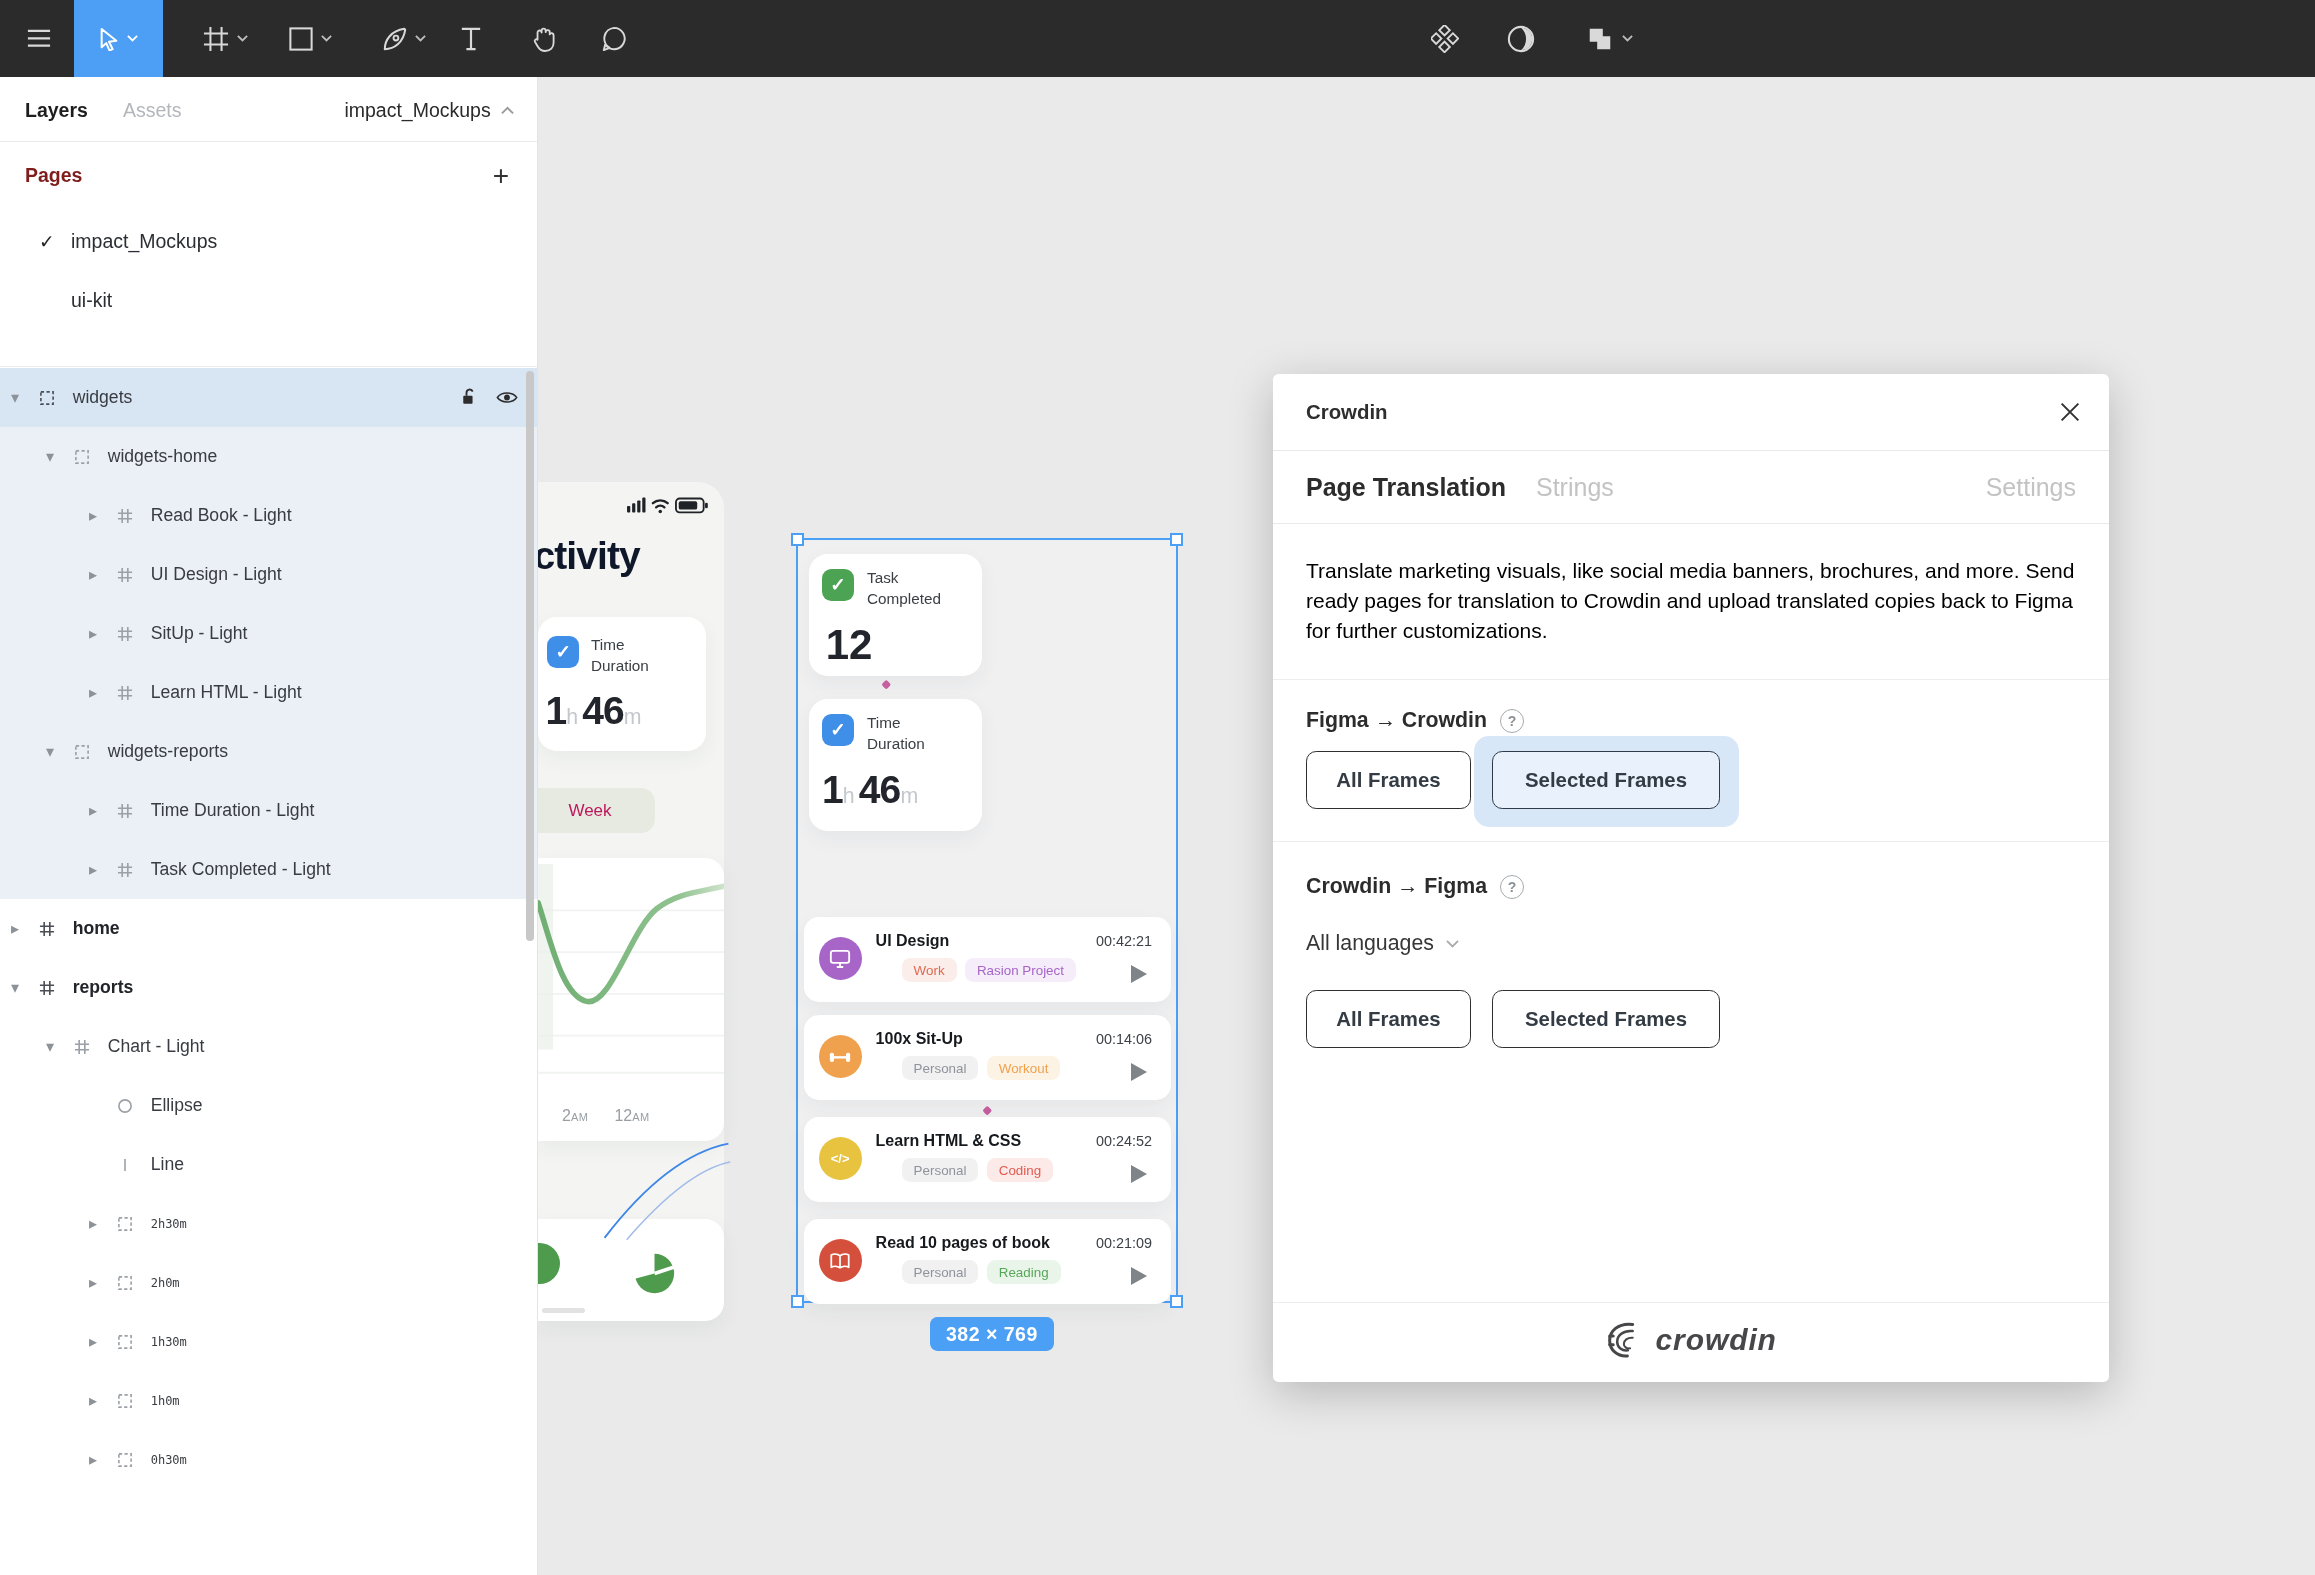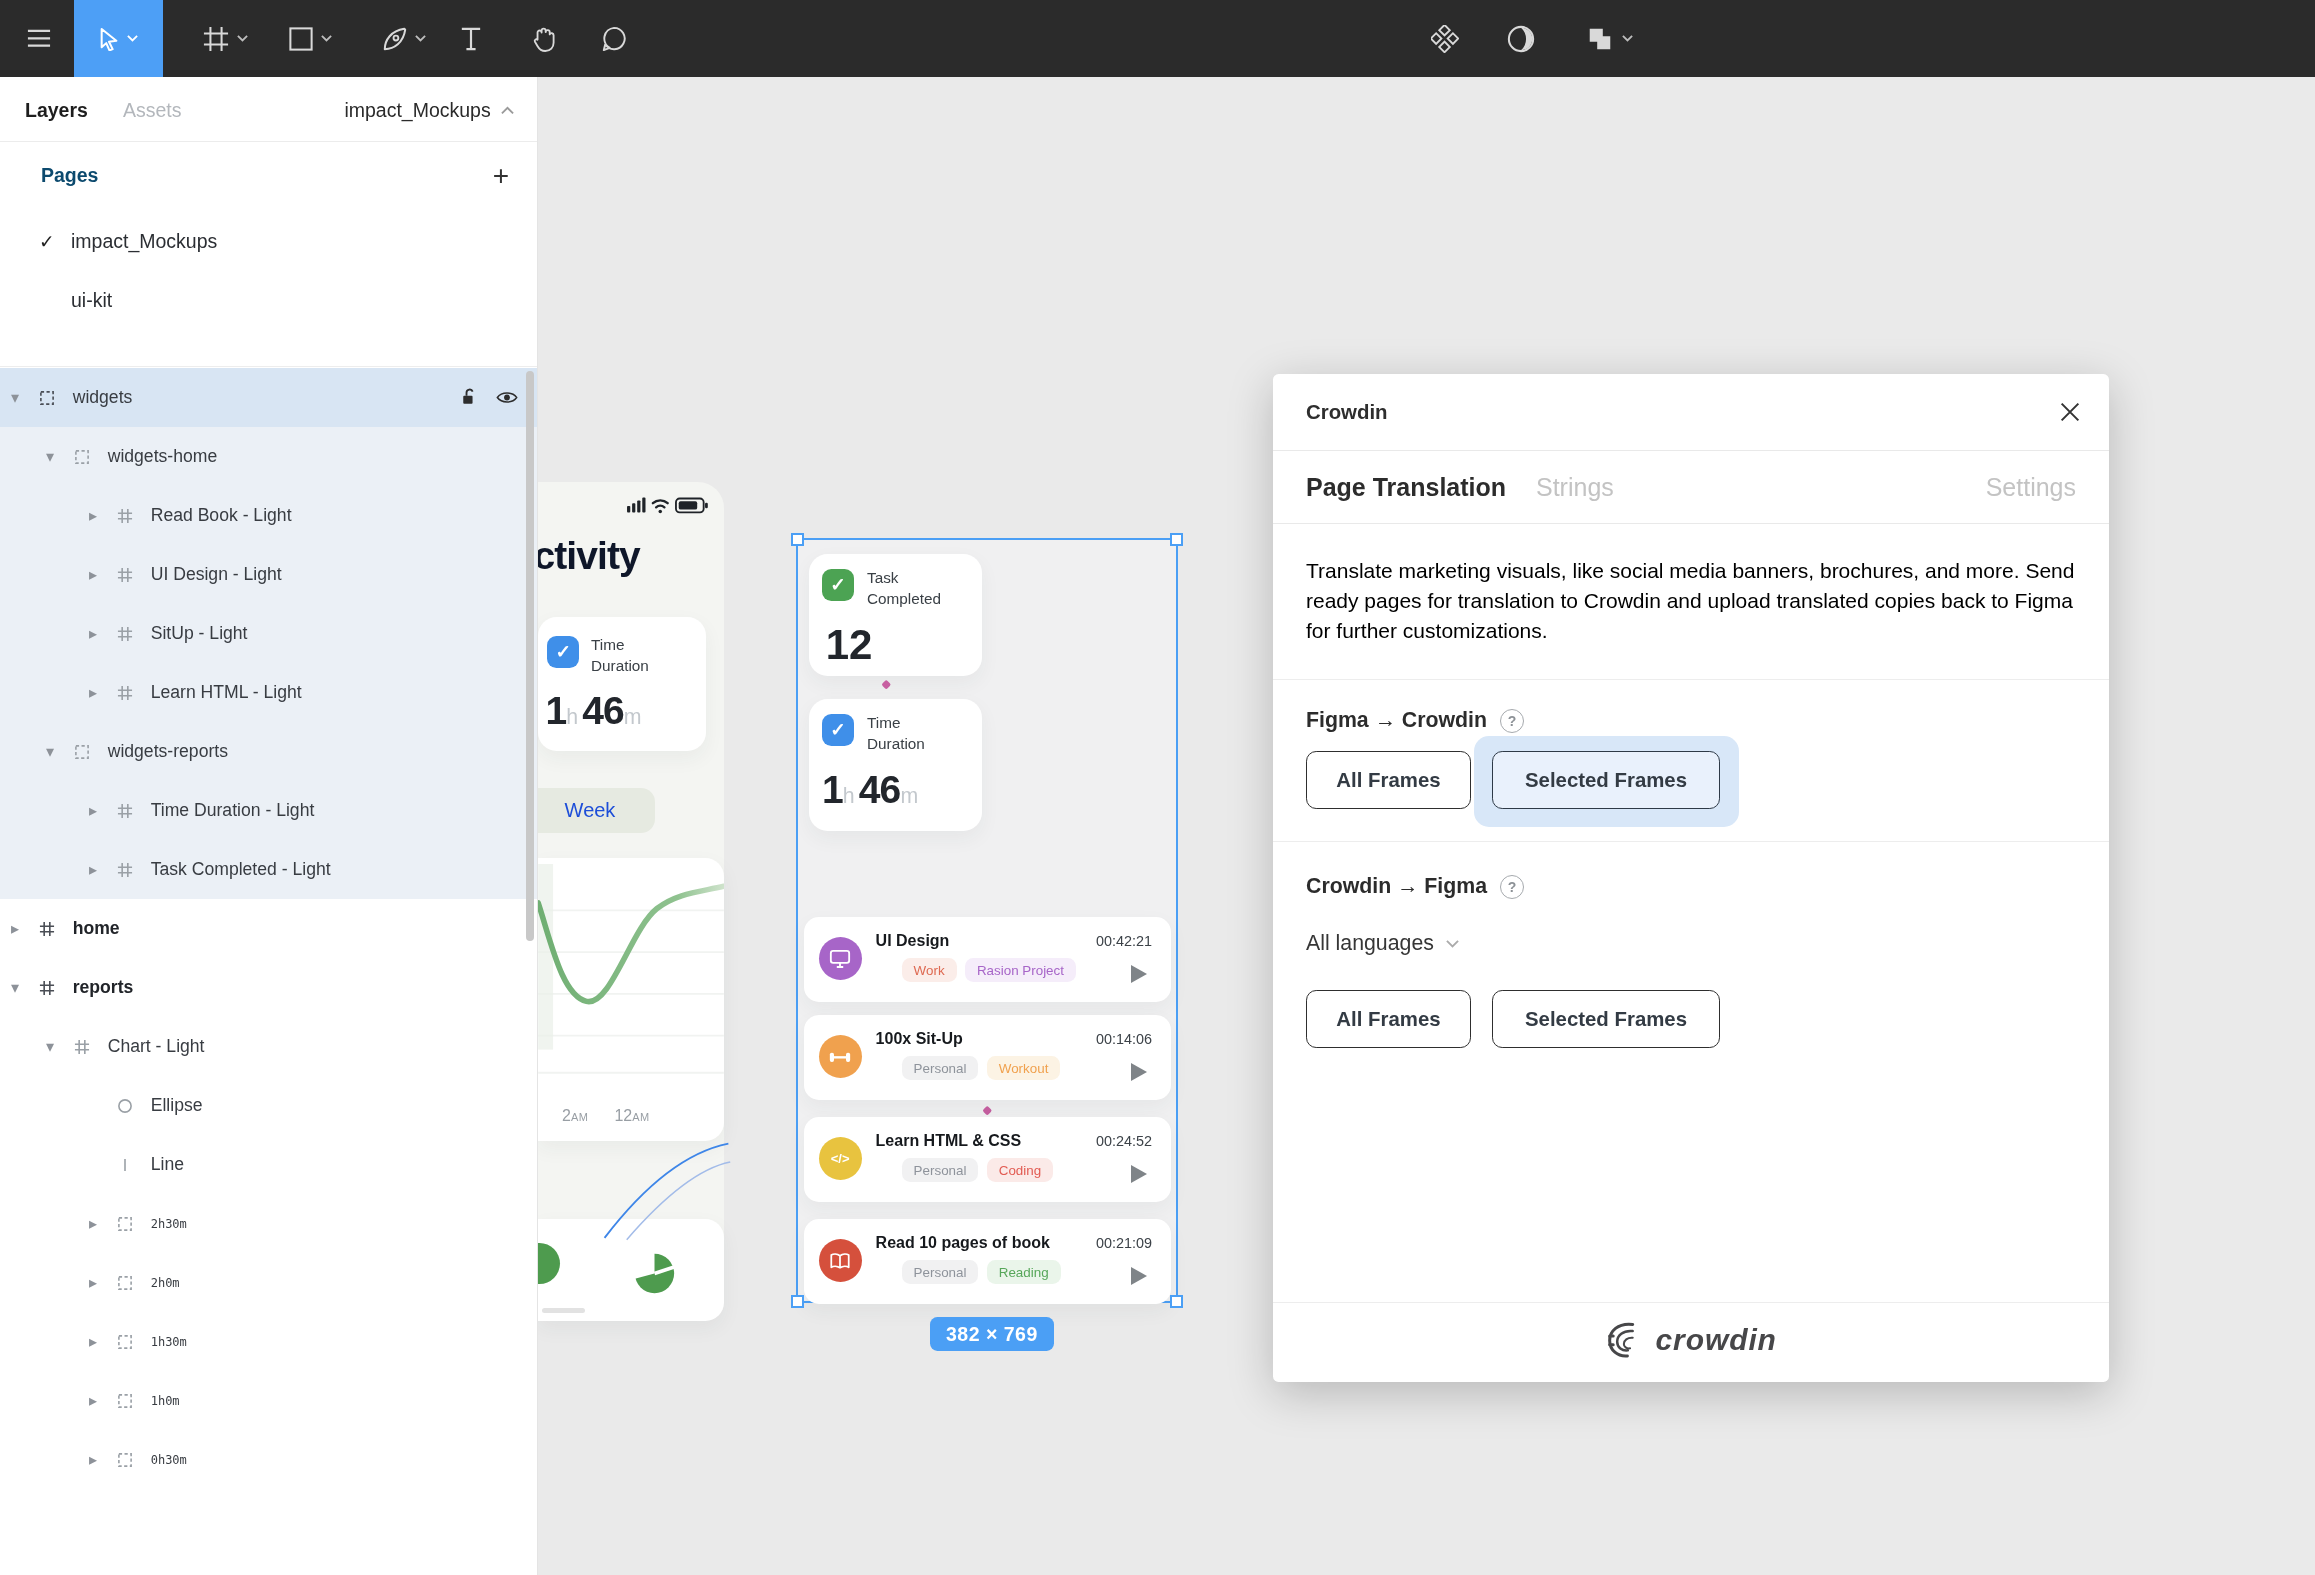--- a/index.html
+++ b/index.html
@@ -14,21 +14,21 @@
   .tool-selected { background:#4D9FF6; }
   .chev { width:13px; height:8.3px; }
 
   
   .sidebar { position:absolute; left:0; top:77px; width:538px; height:1498px; background:#FFFFFF; border-right:0.9px solid #E4E4E4; z-index:50; }
   .sb-header { position:absolute; left:0; top:0; width:100%; height:65px; border-bottom:0.9px solid #ECECEC; }
   .sb-tab-layers { position:absolute; left:25px; top:22px; font-size:19.5px; font-weight:bold; color:#1E1E1E; }
   .sb-tab-assets { position:absolute; left:123px; top:22px; font-size:19.5px; color:#B3B7BC; }
   .sb-filemenu { position:absolute; right:22px; top:22px; font-size:19.5px; color:#2B2B2B; display:flex; align-items:center; gap:9.3px; }
   .pages-head { position:absolute; left:0; top:76px; width:100%; height:50px; }
-  .pages-title { position:absolute; left:25px; top:11px; font-size:19.5px; font-weight:bold; color:#0c4a6e;margin-left:16px; }
+  .pages-title { position:absolute; left:25px; top:11px; font-size:19.5px; font-weight:bold; color:#7f1d1d; }
   .pages-add { position:absolute; right:28px; top:3.7px; font-size:28px; font-weight:300; color:#333; line-height:37px; }
   .pages-list { position:absolute; left:0; top:135px; width:100%; }
   .page-row { position:relative; height:59px; display:flex; align-items:center; }
   .page-check { width:32px; margin-left:39px; font-size:18.6px; color:#1F1F1F; }
   .page-label { font-size:19.5px; color:#2B2E33; }
   .sb-div2 { position:absolute; left:0; top:289px; width:100%; border-top:0.9px solid #EDEDED; }
   .tree { position:absolute; left:0; top:291px; width:100%; }
   .tree-row { position:relative; height:59px; display:flex; align-items:center; background:#fff; }
   .tree-row.sel { background:#D8E5F3; }
   .tree-row.tint { background:#EBF0F6; }
@@ -51,21 +51,21 @@
   .wcard { position:absolute; background:#fff; border-radius:18.6px; box-shadow:0 7.4px 20.4px rgba(40,50,60,0.05); }
   .ml-card1 { left:0; top:135px; width:168px; height:134px; }
   .checkicon { position:absolute; width:32px; height:32px; border-radius:9.3px; display:flex; align-items:center; justify-content:center; color:#fff; font-size:18.6px; font-weight:bold; }
   .blue-chk { background:#3F8FE9; }
   .green-chk { background:#4CA353; }
   .card-label { position:absolute; font-size:15.3px; line-height:1.4; color:#3A4046; width:93px; }
   .duration { position:absolute; white-space:nowrap; }
   .dur-big { font-size:39px; font-weight:bold; color:#22262C; letter-spacing:-0.9px; }
   .dur-unit { font-size:21.3px; color:#C3C8CD; }
   .week-pill { position:absolute; left:-13px; top:306px; width:130px; height:45px; background:#E6EAE1; border-radius:14px; display:flex; align-items:center; justify-content:center; }
-  .week-pill span { font-size:20px; color:#1d4ed8; }
+  .week-pill span { font-size:17px; color:#be185d; }
   .ml-chart { left:0; top:376px; width:186px; height:283px; border-radius:0 18.6px 18.6px 0; }
   .xlabels { position:absolute; left:24px; top:249px; display:flex; gap:26px; color:#989EA4; }
   .xlabels .num { font-size:16px; }
   .xlabels .suf { font-size:11px; letter-spacing:0.5px; }
   .ml-bottom { left:0; top:737px; width:186px; height:102px; border-radius:0 18.6px 18.6px 0; overflow:hidden; }
   .pie { position:absolute; left:95px; top:33px; }
   .halfcircle { position:absolute; left:-18.6px; top:24px; width:41px; height:41px; border-radius:50%; background:#4E9B4E; }
   .graybar { position:absolute; left:3.7px; top:89px; width:43px; height:4.6px; border-radius:2.8px; background:#E2E2E2; }
   .curves { position:absolute; left:61px; top:1057px; }
 

